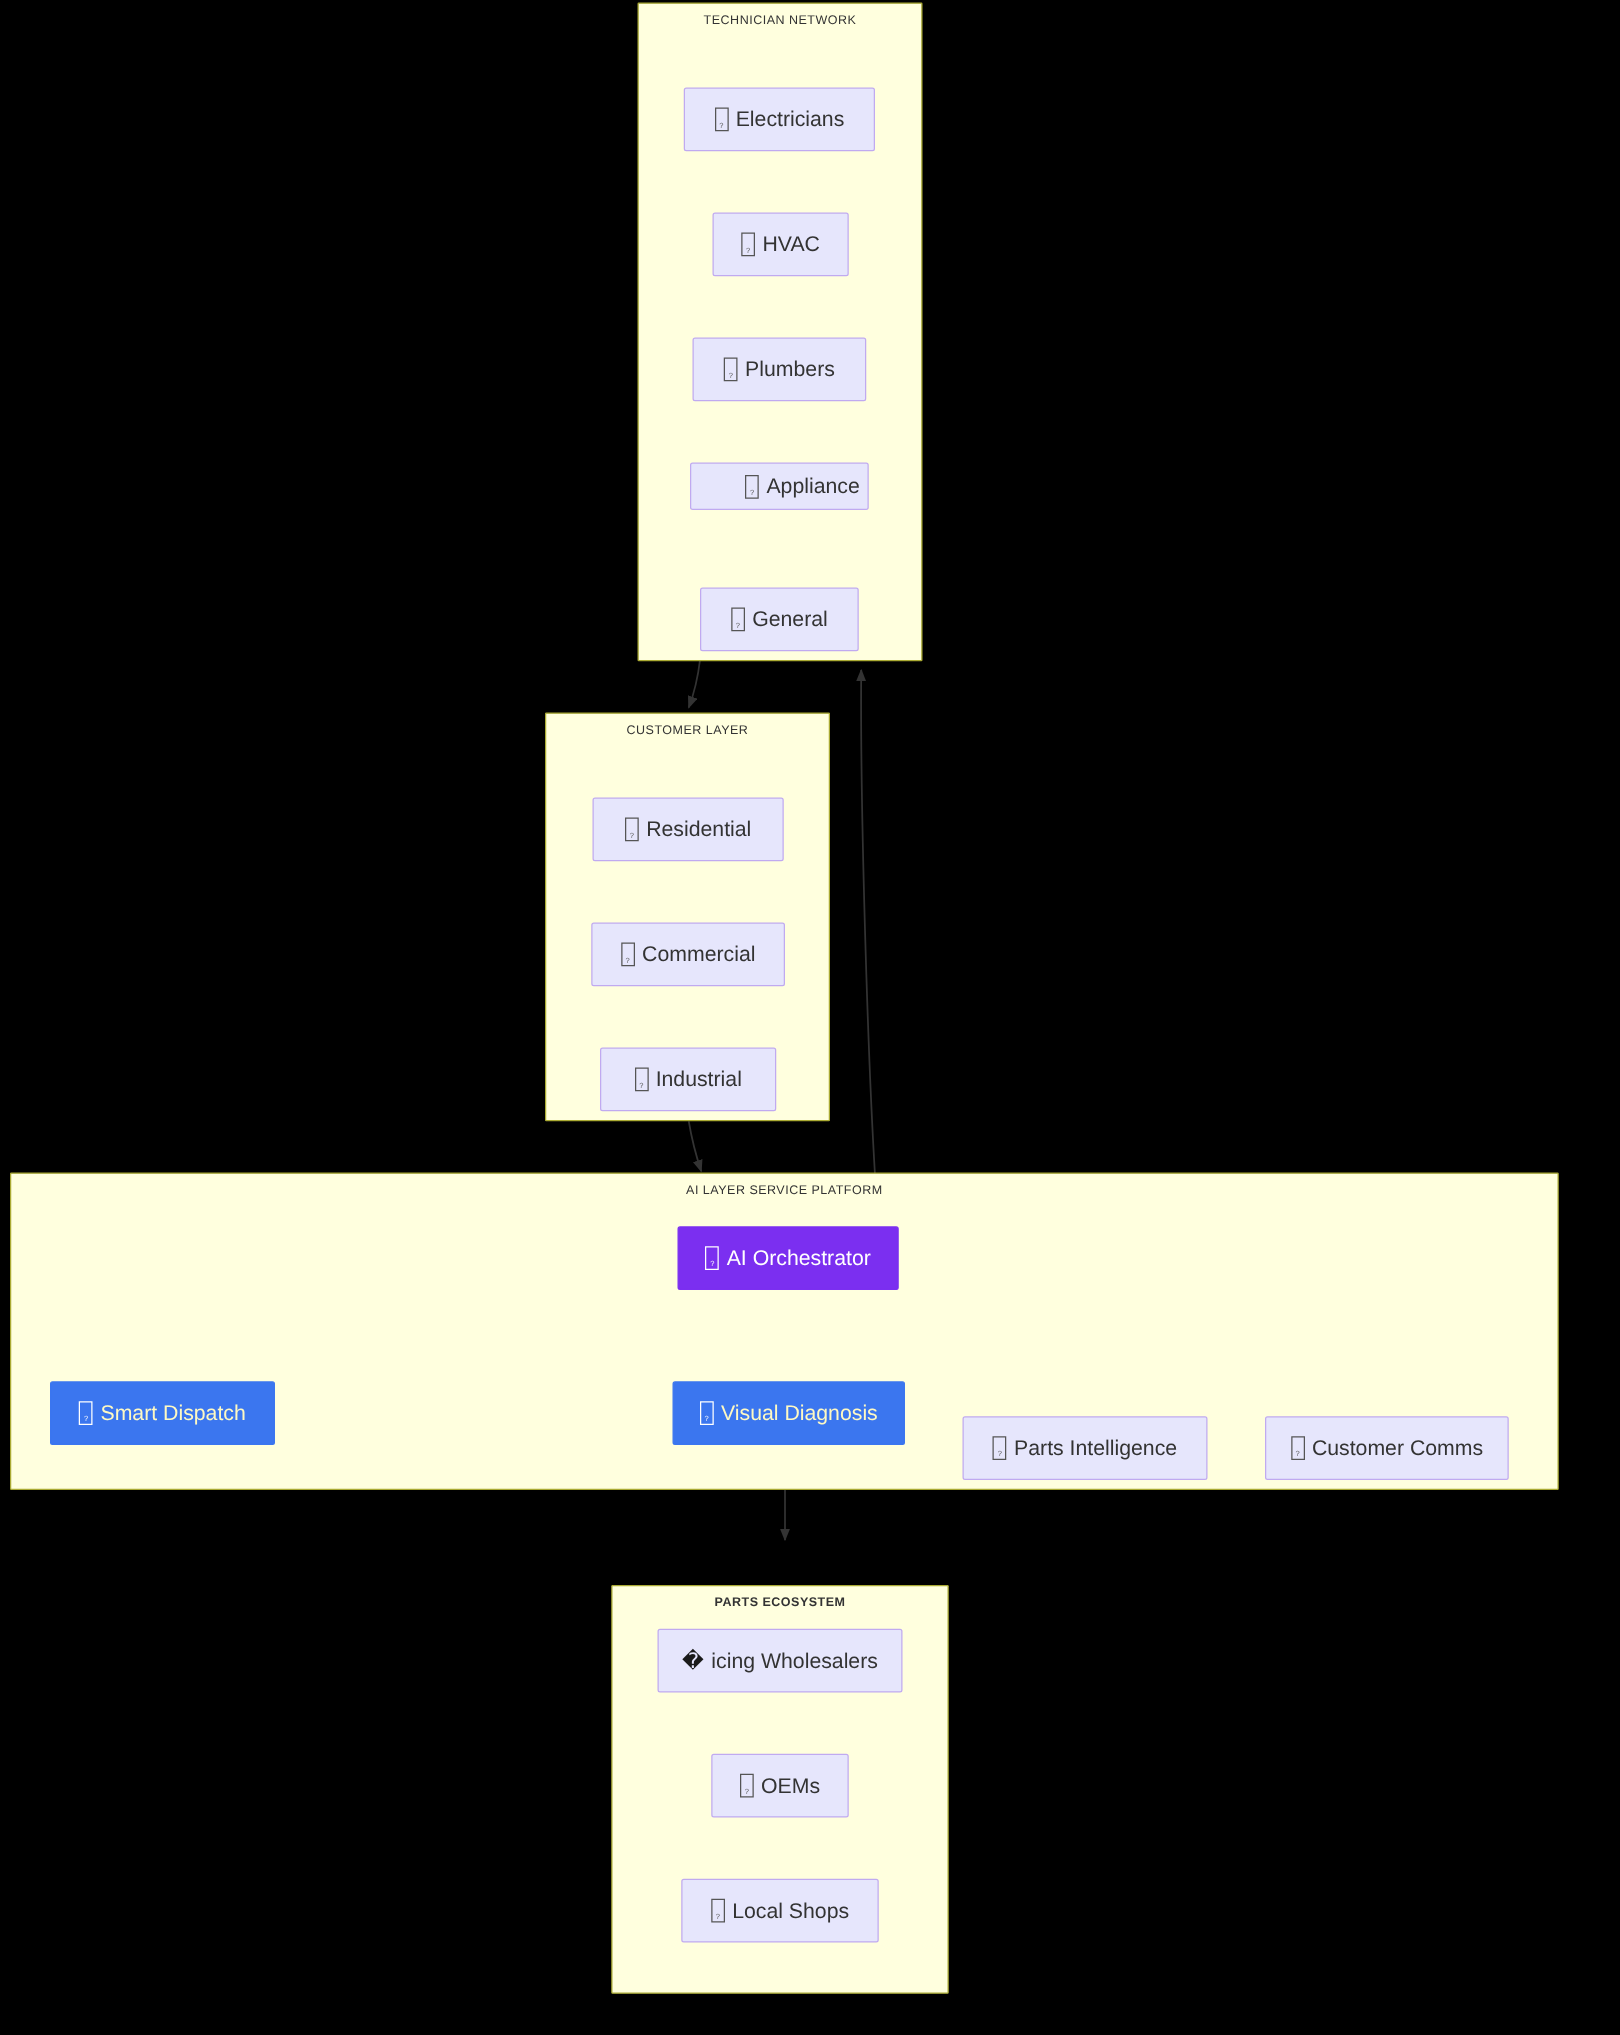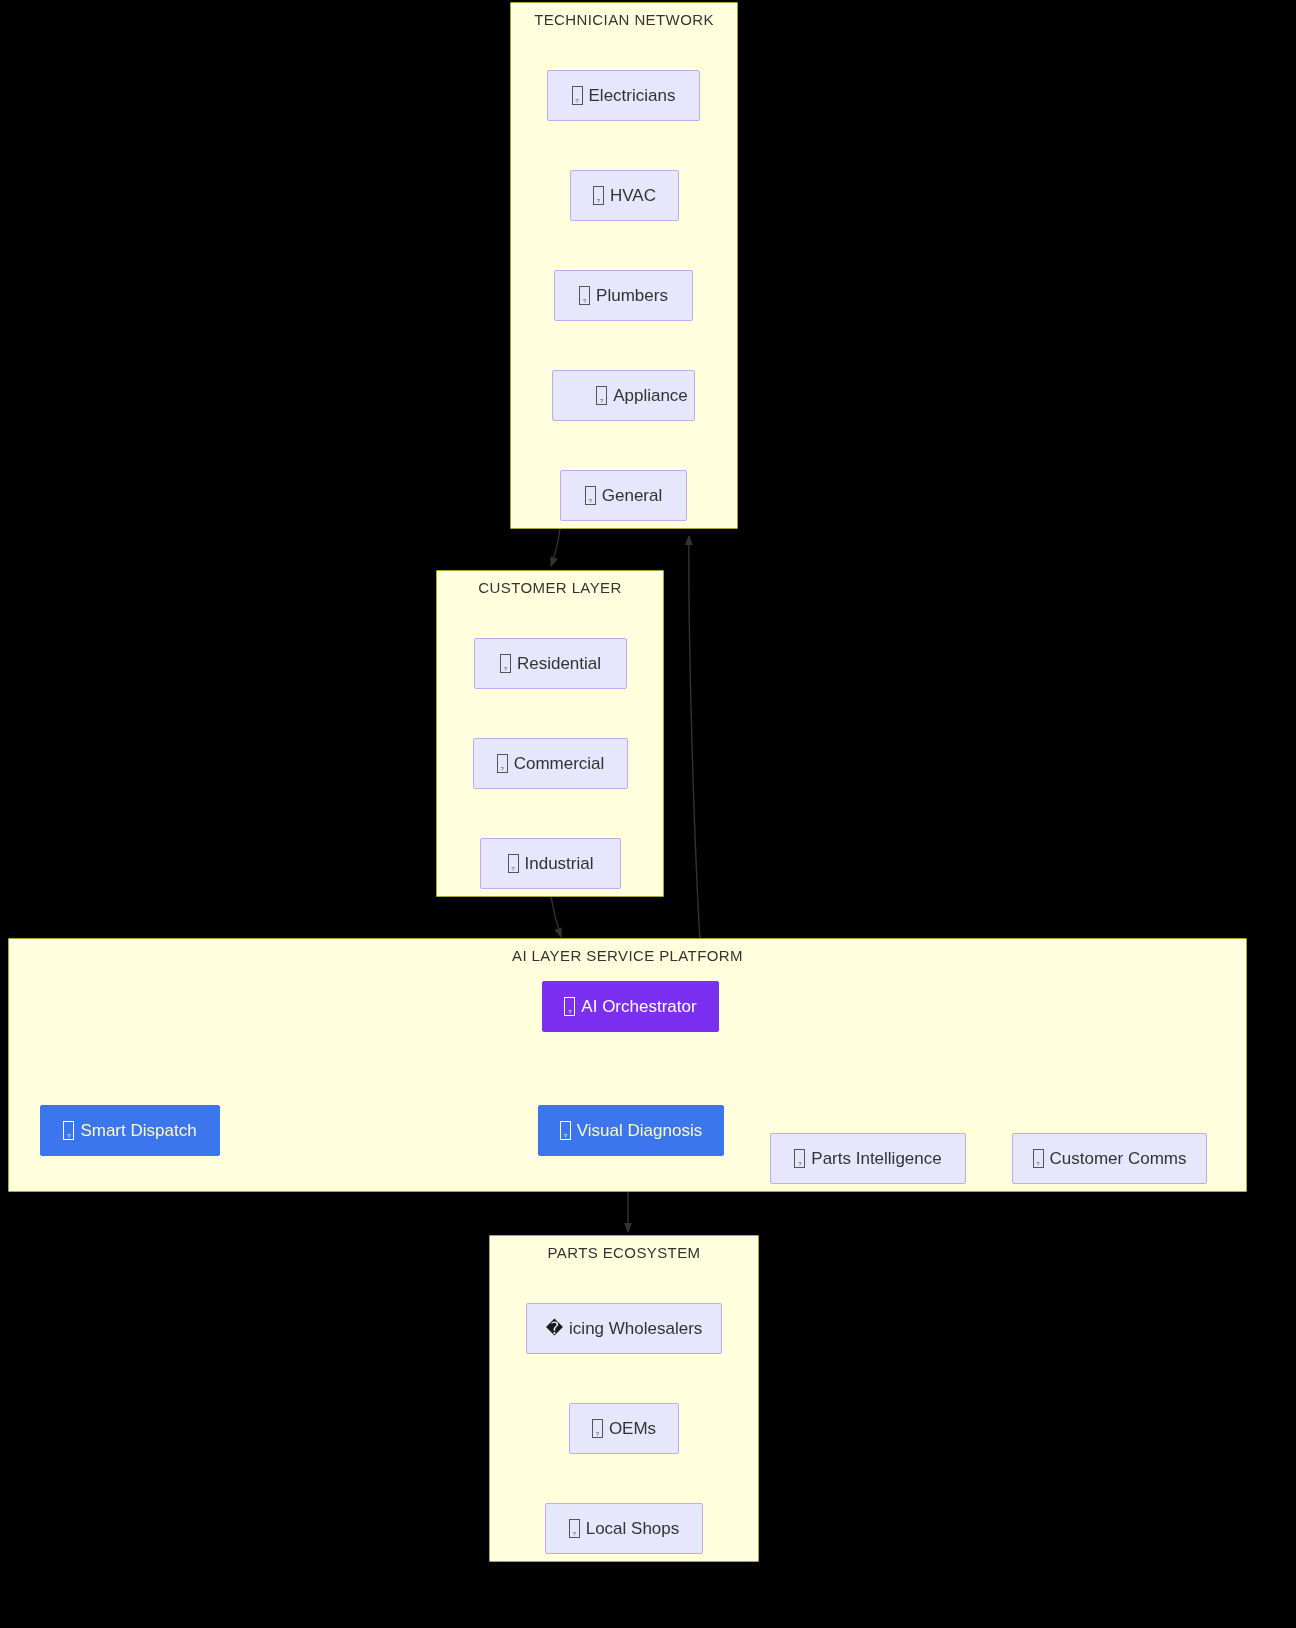--- a/index.html
+++ b/index.html
@@ -13,21 +13,21 @@
   .cluster{
     position:absolute;
     background:#ffffde;
     border:1.4px solid #aaaa33;
     border-radius:1px;
     box-sizing:border-box;
   }
   .cluster-title{
     position:absolute;left:0;right:0;top:8px;
     text-align:center;
-    font-size:15px;
+    font-size:10px;
     letter-spacing:.4px;
     color:#333333;
     white-space:nowrap;
   }
 
   
   .node{
     position:absolute;
     box-sizing:border-box;
     display:flex;align-items:center;justify-content:center;
@@ -122,21 +122,21 @@
     </span>
   </div>
 
   <div class="node lav" style="left:554px;top:242px;width:139px;height:51px;">
     <span class="lbl">
       <span class="tofu"></span>
       <span>Plumbers</span>
     </span>
   </div>
 
-  <div class="node lav" style="left:552px;top:342px;width:143px;height:51px;padding-left:37px;">
+  <div class="node lav" style="left:552px;top:342px;width:143px;height:38px;padding-left:37px;">
     <span class="lbl">
       <span class="tofu"></span>
       <span>Appliance</span>
     </span>
   </div>
 
   <div class="node lav" style="left:560px;top:442px;width:127px;height:51px;text-align:right;">
     <span class="lbl">
       <span class="tofu"></span>
       <span>General</span>
@@ -201,21 +201,21 @@
     </span>
   </div>
 
   <div class="node lav" style="left:1012px;top:1105px;width:195px;height:51px;">
     <span class="lbl">
       <span class="tofu"></span>
       <span>Customer Comms</span>
     </span>
   </div>
 
-  <div class="cluster" style="left:489px;top:1235px;width:270px;height:327px;">
+  <div class="cluster" style="left:489px;top:1268px;width:270px;height:327px;font-weight:bold;">
     <div class="cluster-title">PARTS ECOSYSTEM</div>
   </div>
 
   <div class="node lav" style="left:526px;top:1275px;width:196px;height:51px;">
     <span class="lbl">
       <span class="repl">�</span>
       <span>icing Wholesalers</span>
     </span>
   </div>
 

